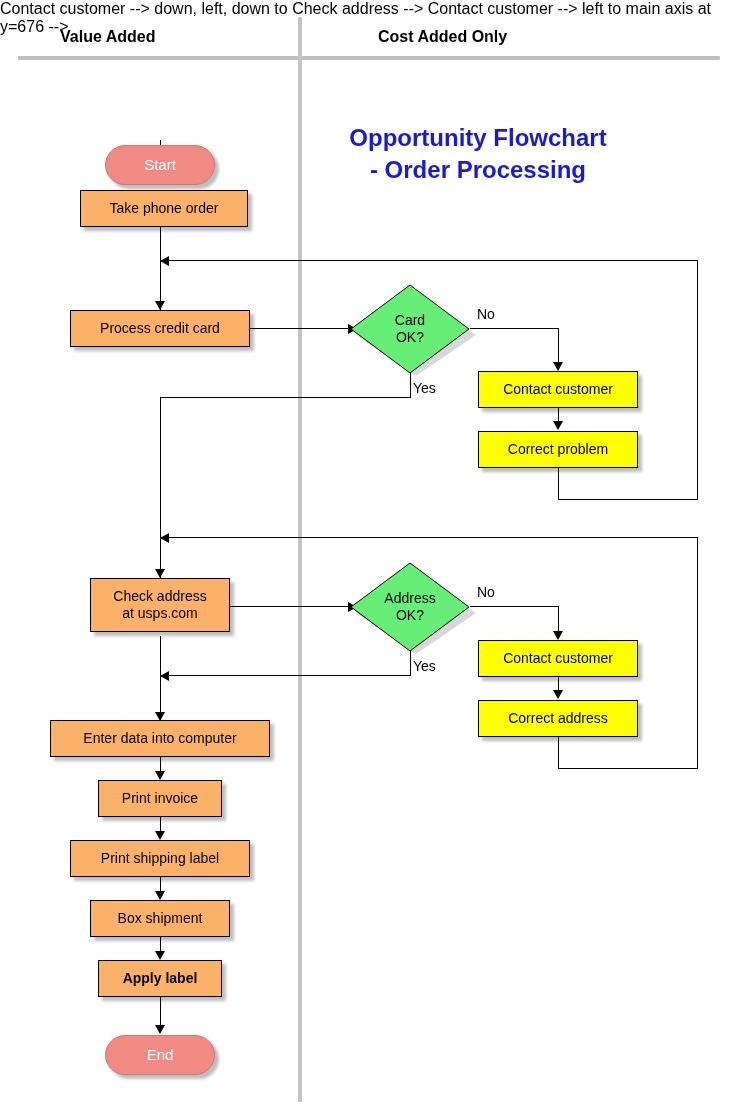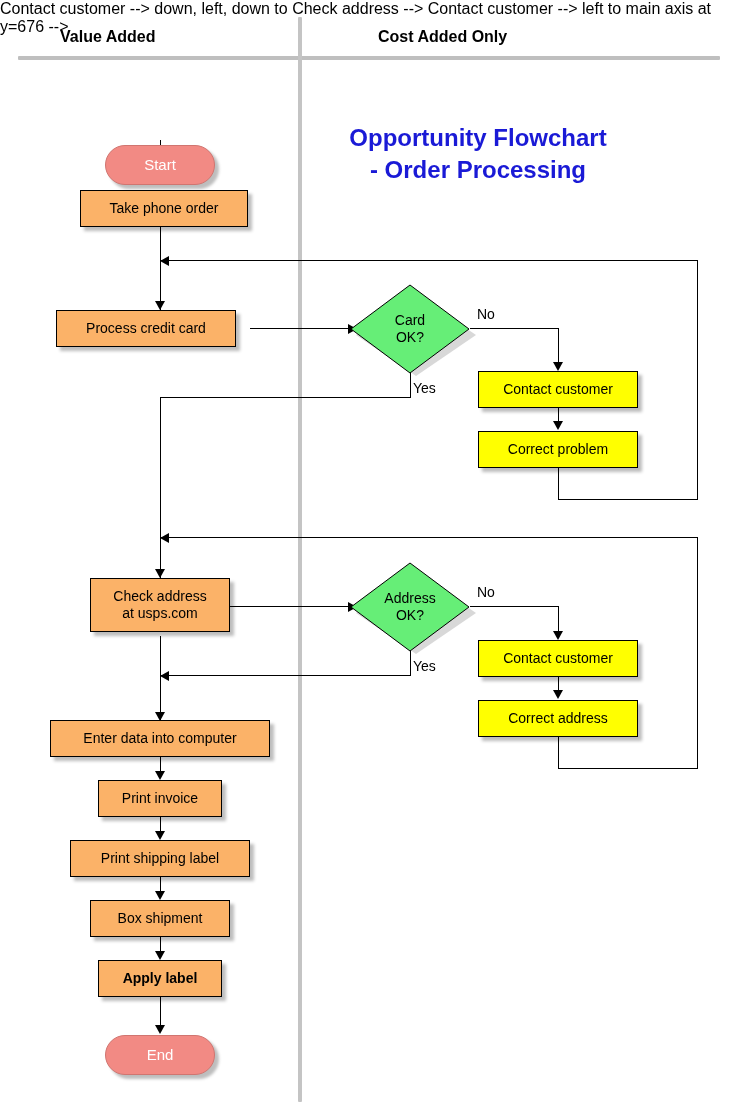--- a/index.html
+++ b/index.html
@@ -246,21 +246,21 @@
   <div class="node terminator" style="left:105px; top:101px; width:110px; height:40px;margin-top:44px;">
     <span>Start</span>
   </div>
 
   
   <div class="node process" style="left:80px; top:162px; width:168px; height:37px;margin-top:28px;">
     <span>Take phone order</span>
   </div>
 
   
-  <div class="node process" style="left:56px; top:310px; width:180px; height:37px;">
+  <div class="node process" style="left:70px; top:310px; width:180px; height:37px;">
     <span>Process credit card</span>
   </div>
 
   
   <div class="decision" style="left:350px; top:284px; width:120px; height:90px;">
     <svg width="126" height="96" viewBox="0 0 126 96">
       <polygon points="66,10 126,51 66,92 6,51" fill="#b8b8b8" opacity="0.55"></polygon>
       <polygon points="60,1 119,45 60,89 1,45" fill="#66ee77" stroke="#000000" stroke-width="1"></polygon>
     </svg>
     <div class="dlabel">

